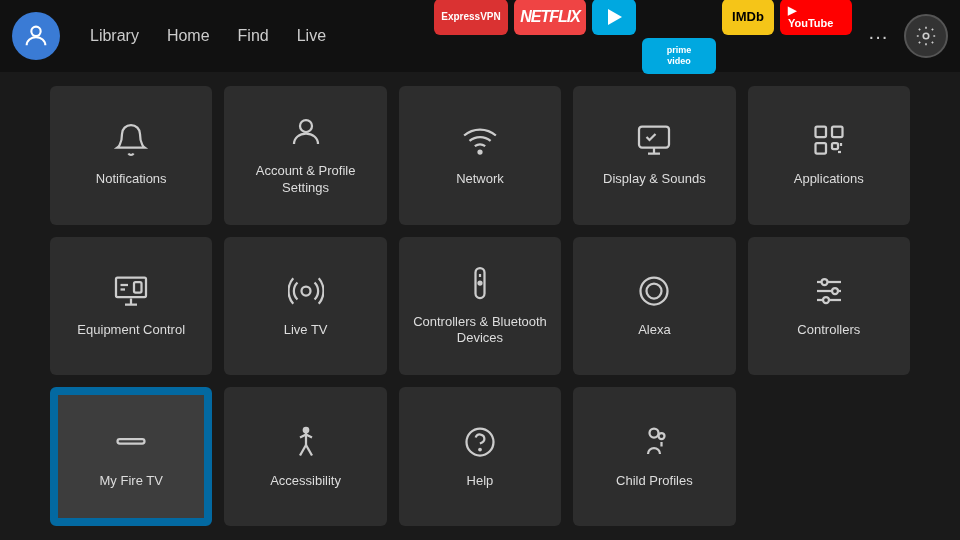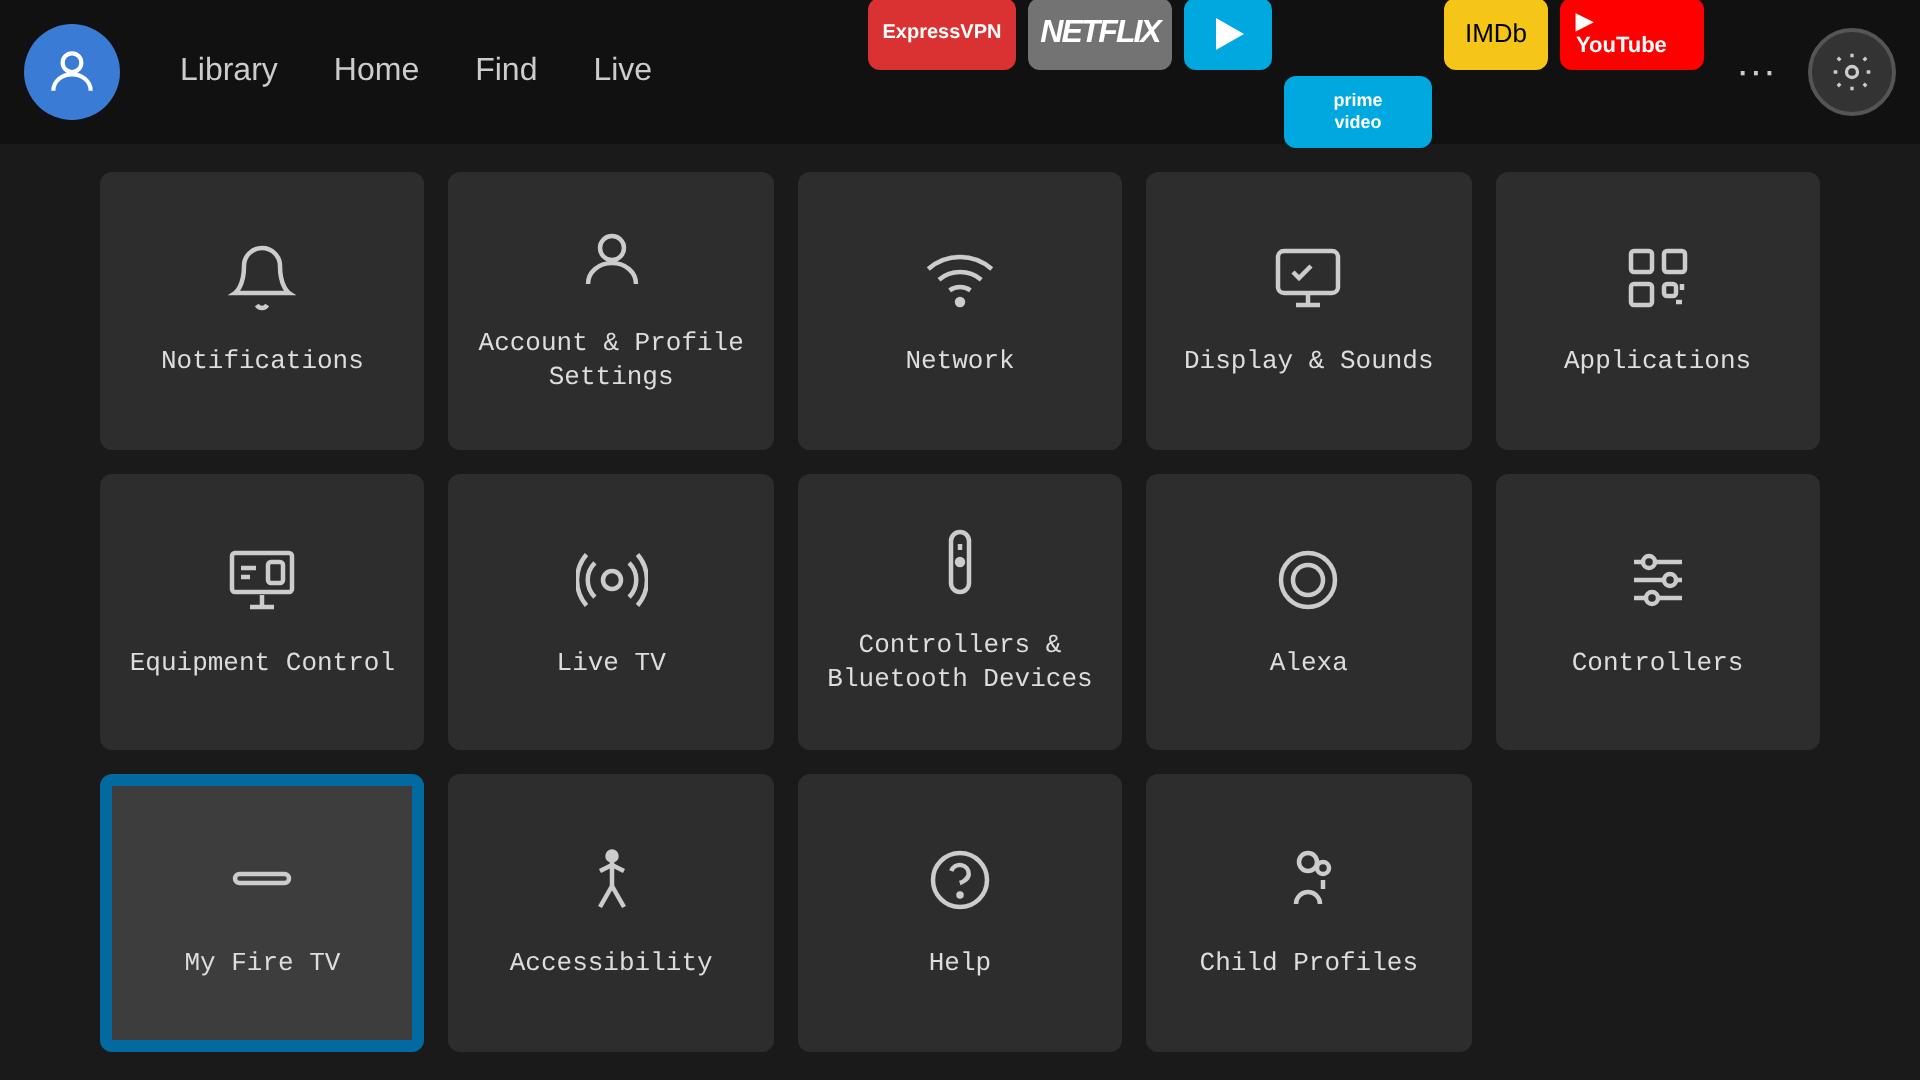--- a/index.html
+++ b/index.html
@@ -50,24 +50,24 @@
     .app-btn {
       height: 36px;
       border-radius: 6px;
       display: flex; align-items: center; justify-content: center;
       font-size: 11px;
       font-weight: bold;
       padding: 0 8px;
       cursor: pointer;
     }
     .app-expressvpn { background: #da3232; color: #fff; width: 74px; font-size: 10px; }
-    .app-netflix { background: #737373; color: #fff; width: 72px; font-size: 16px; font-style: italic; letter-spacing: -1px; }
+    .app-netflix { background: #ef4444; color: #fff; width: 72px; font-size: 16px; font-style: italic; letter-spacing: -1px; }
     .app-freevee { background: #00a8e0; color: #fff; width: 44px; font-size: 18px; }
     .app-primevideo { background: #00a8e0; color: #fff; width: 74px; font-size: 9px; text-align: center; margin-top: 39px; }
-    .app-imdb { background: #f5c518; color: #000; width: 52px; font-size: 13px; font-weight: 400; }
+    .app-imdb { background: #f5c518; color: #000; width: 52px; font-size: 13px; font-weight: 700; }
     .app-youtube { background: #ff0000; color: #fff; width: 72px; font-size: 11px; }
     .more-btn {
       width: 36px; height: 36px;
       border-radius: 4px;
       background: transparent;
       display: flex; align-items: center; justify-content: center;
       font-size: 20px;
       color: #ccc;
       cursor: pointer;
     }
@@ -82,37 +82,36 @@
     }
 
     
     .grid-container {
       padding: 14px 50px;
       display: grid;
       grid-template-columns: repeat(5, 1fr);
       grid-template-rows: repeat(3, 1fr);
       gap: 12px;
       height: calc(540px - 72px);
-      font-family: Liberation Mono, monospace;
     }
     .grid-item {
       background: #2d2d2d;
       border-radius: 6px;
       display: flex;
       flex-direction: column;
       align-items: center;
       justify-content: center;
       cursor: pointer;
       transition: background 0.15s;
       padding: 10px 8px;
       gap: 8px;
     }
     .grid-item.selected {
       background: #3d3d3d;
-      border: 6px solid #0369a1;
+      border: 8px solid #0369a1;
     }
     .grid-item .icon {
       font-size: 28px;
       line-height: 1;
       color: #ddd;
     }
     .grid-item .label {
       font-size: 13px;
       color: #ddd;
       text-align: center;

